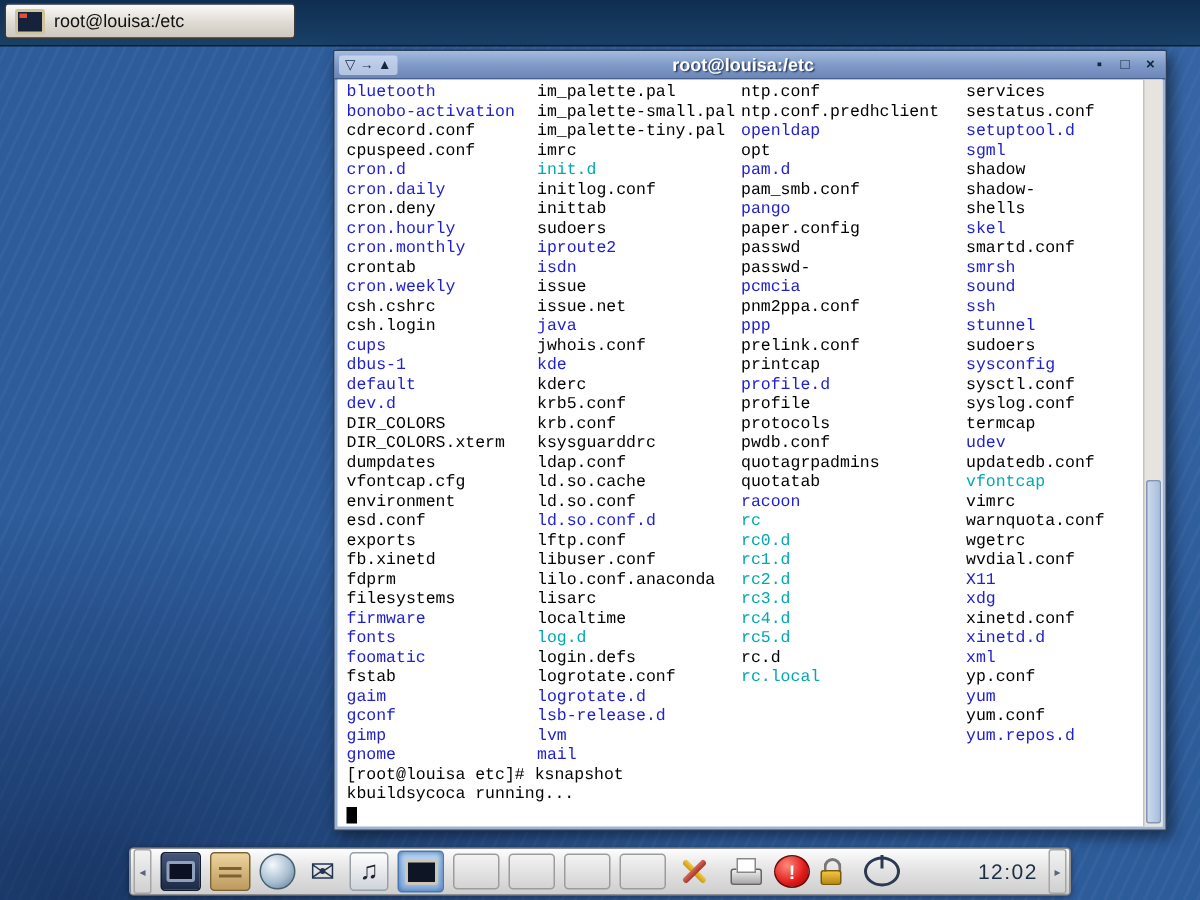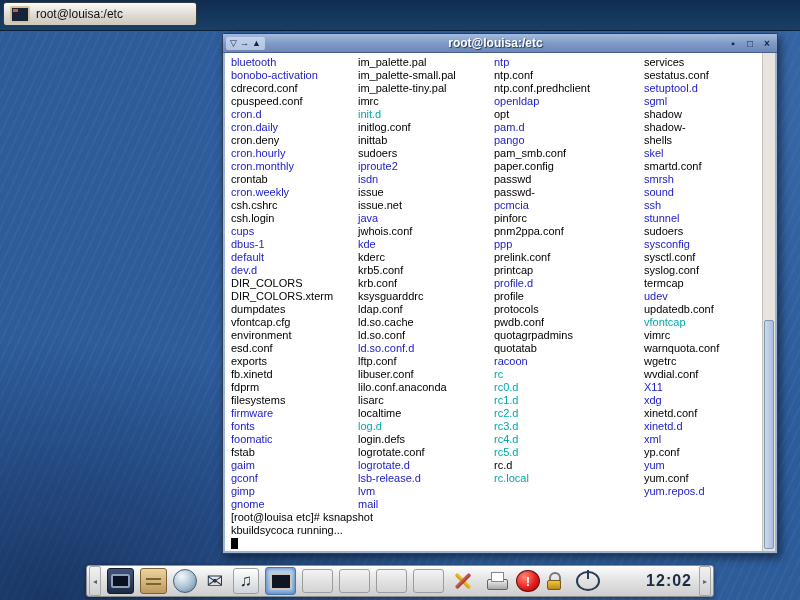--- a/index.html
+++ b/index.html
@@ -25,21 +25,21 @@
     box-shadow:3px 4px 10px rgba(0,0,0,.5);display:flex;flex-direction:column;padding:0 2px 2px;}
   .titlebar{height:18px;flex:none;display:flex;align-items:center;gap:4px;padding:0 3px;margin:0 -2px;
     background:linear-gradient(#a4bbde 0%,#7e98c6 55%,#6c86b8 100%);border-bottom:1px solid #46608e;}
   .tb-left{display:flex;gap:3px;align-items:center;background:rgba(225,235,250,.6);border-radius:2px;padding:0 4px;height:13px;}
   .tb-ic{font-size:9px;line-height:13px;color:#14263e;}
   .tb-title{flex:1;text-align:center;font-weight:bold;font-size:12px;color:#fff;text-shadow:1px 1px 1px rgba(18,38,66,.85);white-space:nowrap;}
   .tb-right{display:flex;gap:3px;align-items:center;}
   .tb-btn{width:14px;height:13px;text-align:center;font-weight:bold;font-size:10px;line-height:13px;color:#14263e;}
   
   .term{position:relative;flex:1;background:#fff;overflow:hidden;
-    font-family:Liberation Sans, sans-serif;font-size:11px;line-height:13px;
+    font-family:Liberation Mono, monospace;font-size:11px;line-height:13px;
     padding:3px 16px 3px 6px;box-sizing:border-box;}
   .cols{display:flex;}
   .col:nth-child(1){width:127px;}
   .col:nth-child(2){width:136px;}
   .col:nth-child(3){width:150px;}
   .col:nth-child(4){flex:1;}
   .entry,.tline{white-space:pre;height:13px;}
   .e-d{color:var(--c-dir,#2121cc);}
   .e-f{color:var(--c-file,#000);}
   .e-l{color:var(--c-lnk,#00a9ad);}
@@ -80,21 +80,21 @@
   .ic-printer::after{content:"";position:absolute;left:8px;top:4px;width:11px;height:8px;background:#fff;border:1px solid #888;}
   .ic-alert{width:22px;height:22px;border-radius:50%;color:#fff;font-weight:bold;font-size:13px;
     background:radial-gradient(circle at 35% 30%, #ff8a7a, #e01818 60%, #8e0f0f);border:1px solid #6d0a0a;}
   .ic-lock{position:relative;width:17px;height:22px;}
   .ic-lock::before{content:"";position:absolute;left:3px;top:2px;width:8px;height:8px;border:2px solid #777;
     border-bottom:none;border-radius:6px 6px 0 0;}
   .ic-lock::after{content:"";position:absolute;left:1px;top:10px;width:14px;height:10px;
     background:linear-gradient(#f2c63c,#b78a18);border:1px solid #7a5a10;border-radius:2px;box-sizing:border-box;}
   .ic-power{position:relative;width:20px;height:20px;border-radius:50%;border:2px solid #2a3a52;box-sizing:border-box;}
   .ic-power::before{content:"";position:absolute;left:50%;top:-3px;width:2px;height:9px;background:#2a3a52;transform:translateX(-50%);}
-  .clock{margin-left:auto;margin-right:6px;font-weight:bold;font-size:16px;color:#1c2c44;letter-spacing:1px;}
+  .clock{margin-left:auto;margin-right:6px;font-weight:normal;font-size:14px;color:#1c2c44;letter-spacing:1px;}
 </style>
 </head>
 <body>
 
 <div class="desktop">
 
   <div class="topbar">
     <div class="taskbtn">
       <span class="task-icon"></span>
       <span class="task-label">root@louisa:/etc</span>
@@ -185,33 +185,31 @@
             <div class="entry e-f">localtime</div>
             <div class="entry e-l">log.d</div>
             <div class="entry e-f">login.defs</div>
             <div class="entry e-f">logrotate.conf</div>
             <div class="entry e-d">logrotate.d</div>
             <div class="entry e-d">lsb-release.d</div>
             <div class="entry e-d">lvm</div>
             <div class="entry e-d">mail</div>
           </div>
           <div class="col">
-            <div class="entry e-d">ntp</div>
             <div class="entry e-f">ntp.conf</div>
             <div class="entry e-f">ntp.conf.predhclient</div>
             <div class="entry e-d">openldap</div>
             <div class="entry e-f">opt</div>
             <div class="entry e-d">pam.d</div>
+            <div class="entry e-f">pam_smb.conf</div>
             <div class="entry e-d">pango</div>
-            <div class="entry e-f">pam_smb.conf</div>
             <div class="entry e-f">paper.config</div>
             <div class="entry e-f">passwd</div>
             <div class="entry e-f">passwd-</div>
             <div class="entry e-d">pcmcia</div>
-            <div class="entry e-f">pinforc</div>
             <div class="entry e-f">pnm2ppa.conf</div>
             <div class="entry e-d">ppp</div>
             <div class="entry e-f">prelink.conf</div>
             <div class="entry e-f">printcap</div>
             <div class="entry e-d">profile.d</div>
             <div class="entry e-f">profile</div>
             <div class="entry e-f">protocols</div>
             <div class="entry e-f">pwdb.conf</div>
             <div class="entry e-f">quotagrpadmins</div>
             <div class="entry e-f">quotatab</div>

